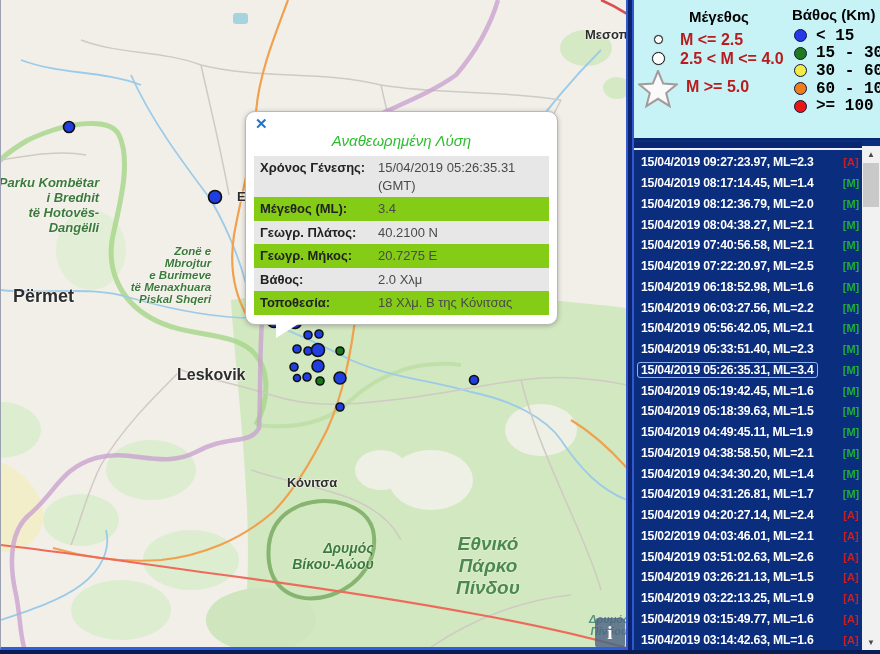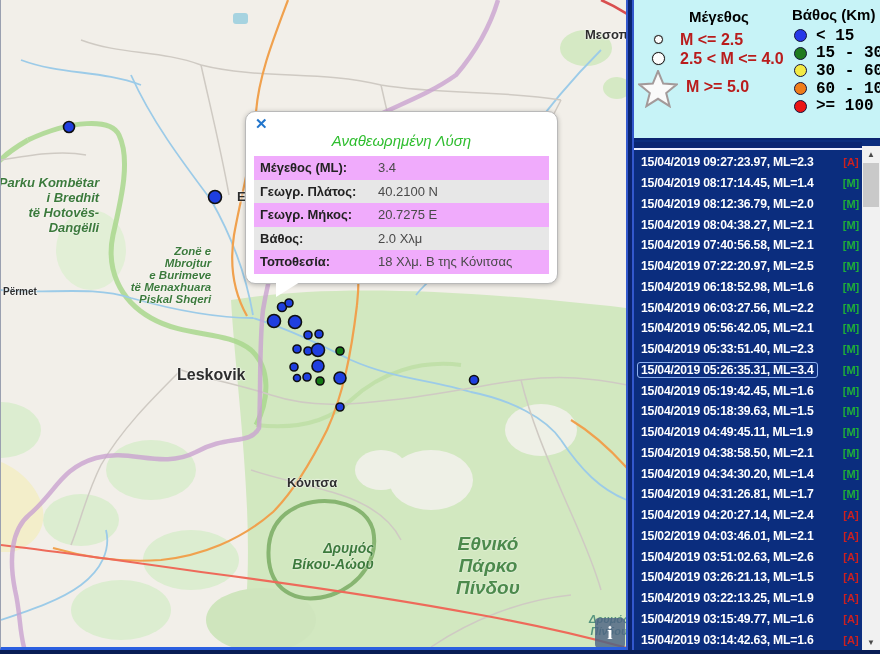--- a/index.html
+++ b/index.html
@@ -48,21 +48,21 @@
   }
   .popup-title {
     text-align:center; color:#2fbe2f; font-style:italic; font-size:15px;
     margin:16px 0 7px 0;
   }
   .popup-table { width:100%; border-collapse:collapse; font-size:13px; }
   .popup-table td { padding:3px 6px; vertical-align:top; line-height:1.35; }
   .popup-table td.lbl { font-weight:bold; color:#222; width:118px; white-space:nowrap; }
   .popup-table td.val { color:#4a4a4a; }
   .popup-table tr.even { background:#e7e7e7; }
-  .popup-table tr.odd  { background:#f0abfc; }
+  .popup-table tr.odd  { background:#84cc16; }
 
   
   .divider {
     position:absolute; left:626px; top:0; width:8px; height:650px;
     background:#0a2470; border-left:2px solid #3358cd; border-right:2px solid #3358cd;
   }
 
   
   .right-panel { position:absolute; left:634px; top:0; width:246px; height:650px; background:#0b2d7e; }
 
@@ -210,21 +210,21 @@
       </g>
   </svg>
 
   <div class="map-labels" id="map-labels">
       <div class="map-label town" style="font-size: 13px; top: 27px; left: 584px;">
         <div>Μεσοποτ</div>
       </div>
       <div class="map-label town" style="font-size: 13px; top: 189px; left: 236px;">
         <div>E</div>
       </div>
-      <div class="map-label town" style="font-size: 10px; top: 286px; left: 2px;">
+      <div class="map-label town" style="font-size: 18px; top: 286px; left: 12px;">
         <div>Përmet</div>
       </div>
       <div class="map-label town" style="font-size: 16px; top: 366px; left: 176px;">
         <div>Leskovik</div>
       </div>
       <div class="map-label town" style="font-size: 13px; top: 475px; left: 286px;">
         <div>Κόνιτσα</div>
       </div>
       <div class="map-label park" style="font-size: 13px; top: 175px; left: 48px; transform: translateX(-50%);">
         <div>Parku Kombëtar</div>
@@ -256,20 +256,24 @@
 
   <div class="info-button">
     <span>i</span>
   </div>
 
   <div class="popup">
     <span class="popup-close">✕</span>
     <div class="popup-title">Αναθεωρημένη Λύση</div>
     <table class="popup-table">
       <tbody id="popup-rows">
+          <tr class="even">
+            <td class="lbl">Χρόνος Γένεσης:</td>
+            <td class="val">15/04/2019 05:26:35.31 (GMT)</td>
+          </tr>
           <tr class="odd">
             <td class="lbl">Μέγεθος (ML):</td>
             <td class="val">3.4</td>
           </tr>
           <tr class="even">
             <td class="lbl">Γεωγρ. Πλάτος:</td>
             <td class="val">40.2100 N</td>
           </tr>
           <tr class="odd">
             <td class="lbl">Γεωγρ. Μήκος:</td>

